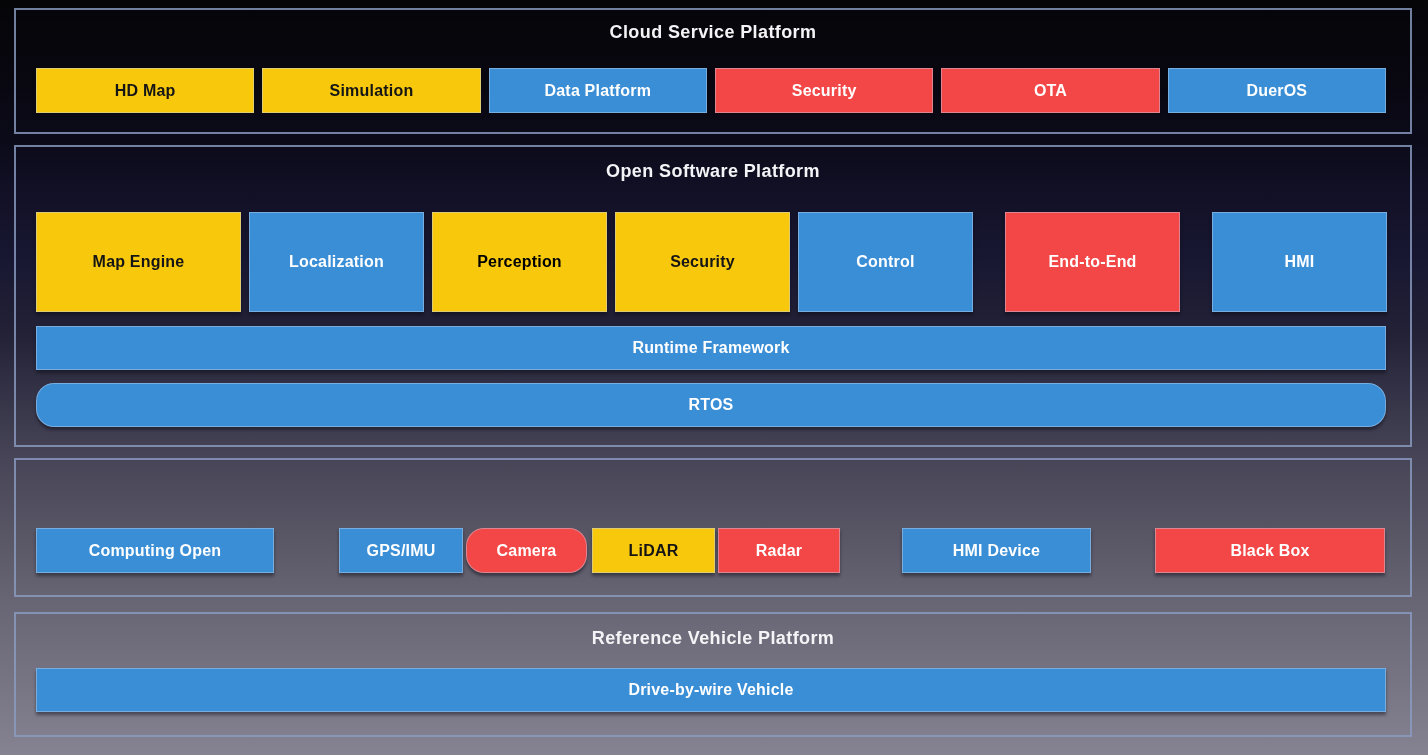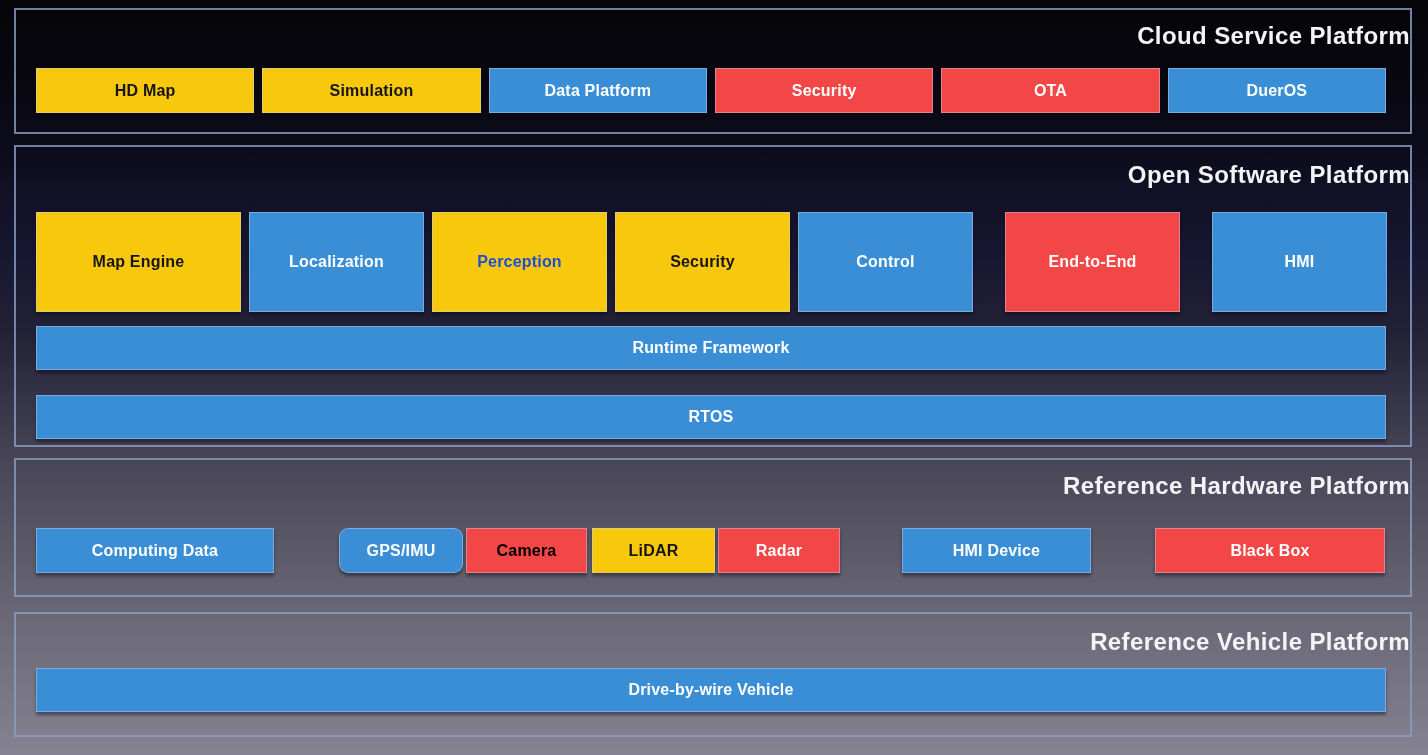--- a/index.html
+++ b/index.html
@@ -23,22 +23,22 @@
       #858392 100%);
   }
   .frame{
     position:absolute;
     left:14px;width:1398px;
     border:2px solid rgba(138,156,194,0.85);
     box-sizing:border-box;
   }
   .sec-title{
     position:absolute;left:0;width:100%;
-    text-align:right;
-    font-size:24px;font-weight:bold;
+    text-align:center;
+    font-size:18px;font-weight:bold;
     letter-spacing:0.4px;
     color:#f4f4f7;
   }
   .box{
     position:absolute;
     display:flex;align-items:center;justify-content:center;
     font-size:16px;font-weight:bold;
     letter-spacing:0.2px;
     box-sizing:border-box;
     border:1px solid rgba(195,210,235,0.45);
@@ -48,21 +48,21 @@
   
   .cloud-row{position:absolute;left:20px;right:24px;top:58px;height:45px;display:flex;gap:8px;}
   .cloud-row .box{position:relative;flex:1;height:100%;}
   
   .mod-row{position:absolute;left:20px;top:65px;height:100px;display:flex;gap:8px;}
   .mod{position:relative;width:175px;height:100%;}
   .mod.wide{width:205px;}
   .mod.gap-lg{margin-left:24px;}
   .bar{left:20px;width:1350px;height:44px;}
   .bar.runtime{top:179px;}
-  .bar.rtos{top:248px;}
+  .bar.rtos{top:236px;border-radius:18px;}
   
   .hw-row{position:absolute;left:0;top:68px;width:100%;height:45px;}
   .hw-row .box{top:0;height:45px;}
   .hw1{left:20px;width:238px;}
   .hw2{left:323px;width:124px;}
   .hw3{left:450px;width:121px;}
   .hw4{left:576px;width:123px;}
   .hw5{left:702px;width:122px;}
   .hw6{left:886px;width:189px;}
   .hw7{left:1139px;width:230px;}
@@ -84,36 +84,35 @@
       <div class="box" style="background: rgb(243, 70, 70); color: rgb(255, 255, 255);">OTA</div>
       <div class="box" style="background: rgb(58, 142, 214); color: rgb(255, 255, 255);">DuerOS</div>
     </div>
   </div>
 
   <div class="frame" style="top: 145px; height: 302px; border-color: rgba(138, 156, 194, 0.816);">
     <div class="sec-title" style="top: 14px; color: rgb(244, 244, 247);">Open Software Platform</div>
     <div class="mod-row">
       <div class="box mod wide" style="background: rgb(248, 200, 13); color: rgb(21, 21, 21);">Map Engine</div>
       <div class="box mod" style="background: rgb(58, 142, 214); color: rgb(255, 255, 255);">Localization</div>
-      <div class="box mod" style="background: rgb(248, 200, 13); color: #1d4ed8;">Perception</div>
+      <div class="box mod" style="background: rgb(248, 200, 13); color: #000000;">Perception</div>
       <div class="box mod" style="background: rgb(248, 200, 13); color: rgb(21, 21, 21);">Security</div>
       <div class="box mod" style="background: rgb(58, 142, 214); color: rgb(255, 255, 255);">Control</div>
       <div class="box mod gap-lg" style="background: rgb(243, 70, 70); color: rgb(255, 255, 255);">End-to-End</div>
       <div class="box mod gap-lg" style="background: rgb(58, 142, 214); color: rgb(255, 255, 255);">HMI</div>
     </div>
     <div class="box bar runtime" style="background: rgb(58, 142, 214); color: rgb(255, 255, 255);">Runtime Framework</div>
     <div class="box bar rtos" style="background: rgb(58, 142, 214); color: rgb(255, 255, 255);">RTOS</div>
   </div>
 
   <div class="frame" style="top: 458px; height: 139px; border-color: rgba(138, 156, 194, 0.816);">
-    <div class="sec-title" style="top: 12px; color: rgb(244, 244, 247);">Reference Hardware Platform</div>
     <div class="hw-row">
-      <div class="box hw1" style="background: rgb(58, 142, 214); color: rgb(255, 255, 255);">Computing Data</div>
-      <div class="box hw2" style="background: rgb(58, 142, 214); color: rgb(255, 255, 255); border-radius: 9px;">GPS/IMU</div>
-      <div class="box hw3" style="background: rgb(243, 70, 70); color: #000000;">Camera</div>
+      <div class="box hw1" style="background: rgb(58, 142, 214); color: rgb(255, 255, 255);">Computing Open</div>
+      <div class="box hw2" style="background: rgb(58, 142, 214); color: rgb(255, 255, 255);">GPS/IMU</div>
+      <div class="box hw3" style="background: rgb(243, 70, 70); color: #ffffff; border-radius: 18px;">Camera</div>
       <div class="box hw4" style="background: rgb(248, 200, 13); color: rgb(21, 21, 21);">LiDAR</div>
       <div class="box hw5" style="background: rgb(243, 70, 70); color: rgb(255, 255, 255);">Radar</div>
       <div class="box hw6" style="background: rgb(58, 142, 214); color: rgb(255, 255, 255);">HMI Device</div>
       <div class="box hw7" style="background: rgb(243, 70, 70); color: #ffffff;">Black Box</div>
     </div>
   </div>
 
   <div class="frame" style="top: 612px; height: 125px; border-color: rgba(138, 156, 194, 0.816);">
     <div class="sec-title" style="top: 14px; color: rgb(244, 244, 247);">Reference Vehicle Platform</div>
     <div class="box bar vehicle" style="background: rgb(58, 142, 214); color: rgb(255, 255, 255);">Drive-by-wire Vehicle</div>

